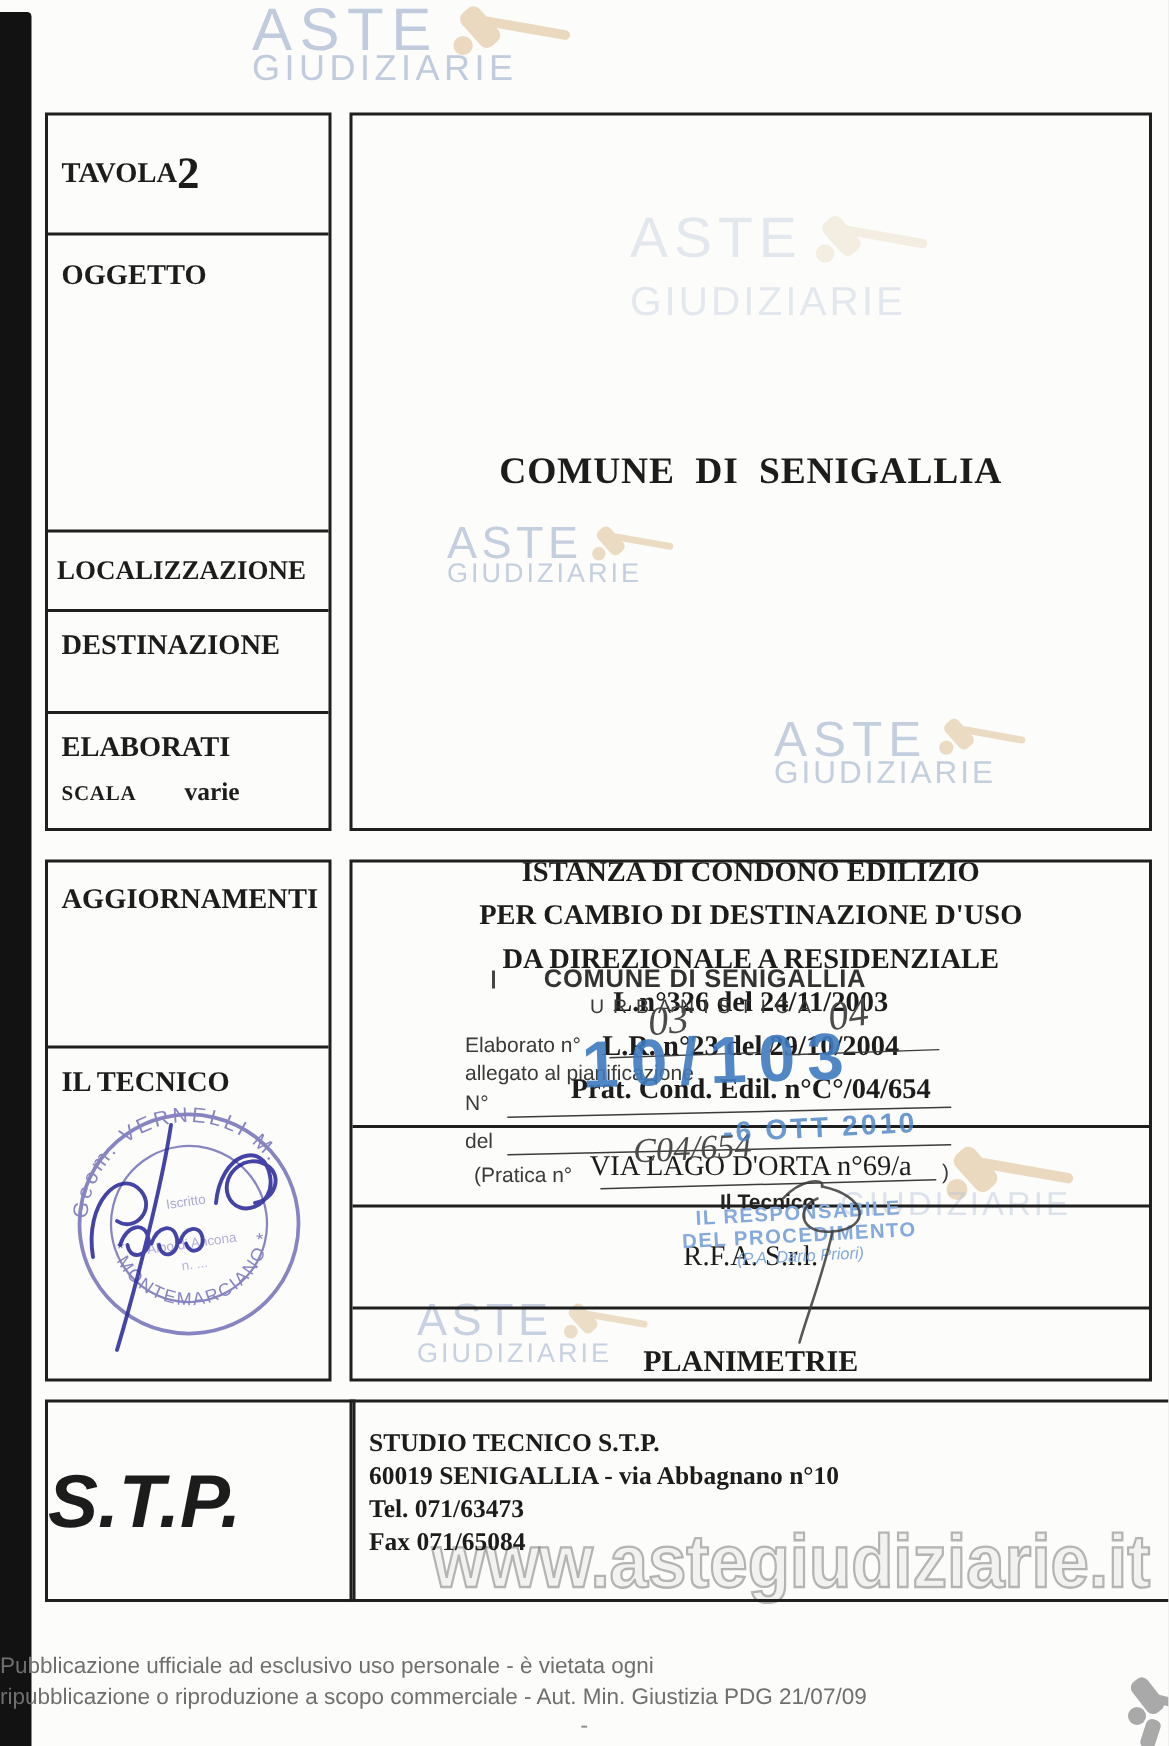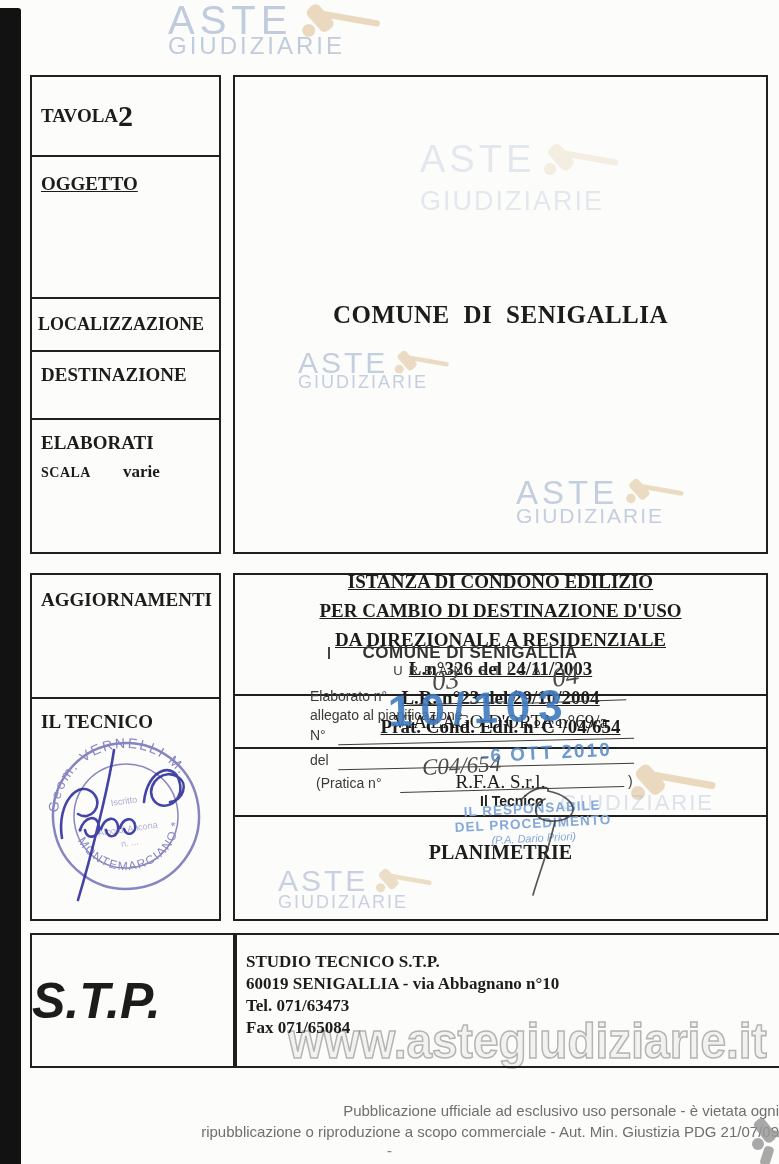--- a/index.html
+++ b/index.html
@@ -25,21 +25,21 @@
 
   
   .box{position:absolute;border:2px solid #1f1f1f;background:transparent;box-sizing:border-box;}
   .row{position:relative;box-sizing:border-box;}
   .row + .row{border-top:2px solid #1f1f1f;}
   .lbl{font-weight:bold;font-size:18px;}
 
   
   .t1-left{left:30px;top:75px;width:191px;height:479px;}
   .t1-right{left:233px;top:75px;width:535px;height:479px;}
-  .r-h1{height:78px;} .r-h2{height:142px;text-decoration:underline;} .r-h3{height:53px;} .r-h4{height:68px;} .r-h5{height:72px;}
+  .r-h1{height:78px;} .r-h2{height:198px;} .r-h3{height:53px;} .r-h4{height:68px;} .r-h5{height:72px;}
   .tavola-cell{display:flex;align-items:center;padding-left:9px;}
   .tavola-num{font-size:30px;font-weight:bold;}
   .pad-top{padding:16px 0 0 9px;}
   .vcenter{display:flex;align-items:center;padding-left:6px;}
   .comune-cell{display:flex;align-items:center;justify-content:center;height:100%;}
   .comune-title{font-size:25px;font-weight:bold;word-spacing:7px;letter-spacing:.5px;}
   .oggetto-body{padding-top:13px;text-align:center;font-weight:bold;font-size:19px;line-height:29px;}
   .center-val{display:flex;align-items:center;justify-content:center;height:100%;font-size:19px;}
   .bold-val{font-weight:bold;font-size:20px;}
   .scala-line{margin-top:8px;padding-left:9px;}
@@ -72,21 +72,21 @@
   .resp-stamp .b{font-weight:bold;font-size:13.5px;letter-spacing:1px;}
   .resp-stamp .i{font-style:italic;font-size:11px;}
 
   
   .t3-left{left:30px;top:933px;width:207px;height:135px;display:flex;align-items:center;}
   .t3-right{left:233px;top:933px;width:611px;height:135px;padding:16px 0 0 11px;}
   .stp-logo{font-family:"Liberation Sans",sans-serif;font-weight:bold;font-style:italic;font-size:50px;}
   .firm-line{font-weight:bold;font-size:17px;line-height:22px;white-space:nowrap;}
 
   
-  .footer{left:0;top:1100px;width:779px;text-align:right;font-family:"Liberation Sans",sans-serif;
+  .footer{left:0;top:1100px;width:779px;text-align:left;font-family:"Liberation Sans",sans-serif;
           font-size:15px;line-height:21px;color:#6f6f6f;}
   .footer-dash{left:0;top:1142px;width:779px;text-align:center;color:#8a8a8a;font-family:"Liberation Sans",sans-serif;}
 </style>
 </head>
 <body>
 
 <div class="page">
 
   <div class="abs black-edge noint"></div>
 

